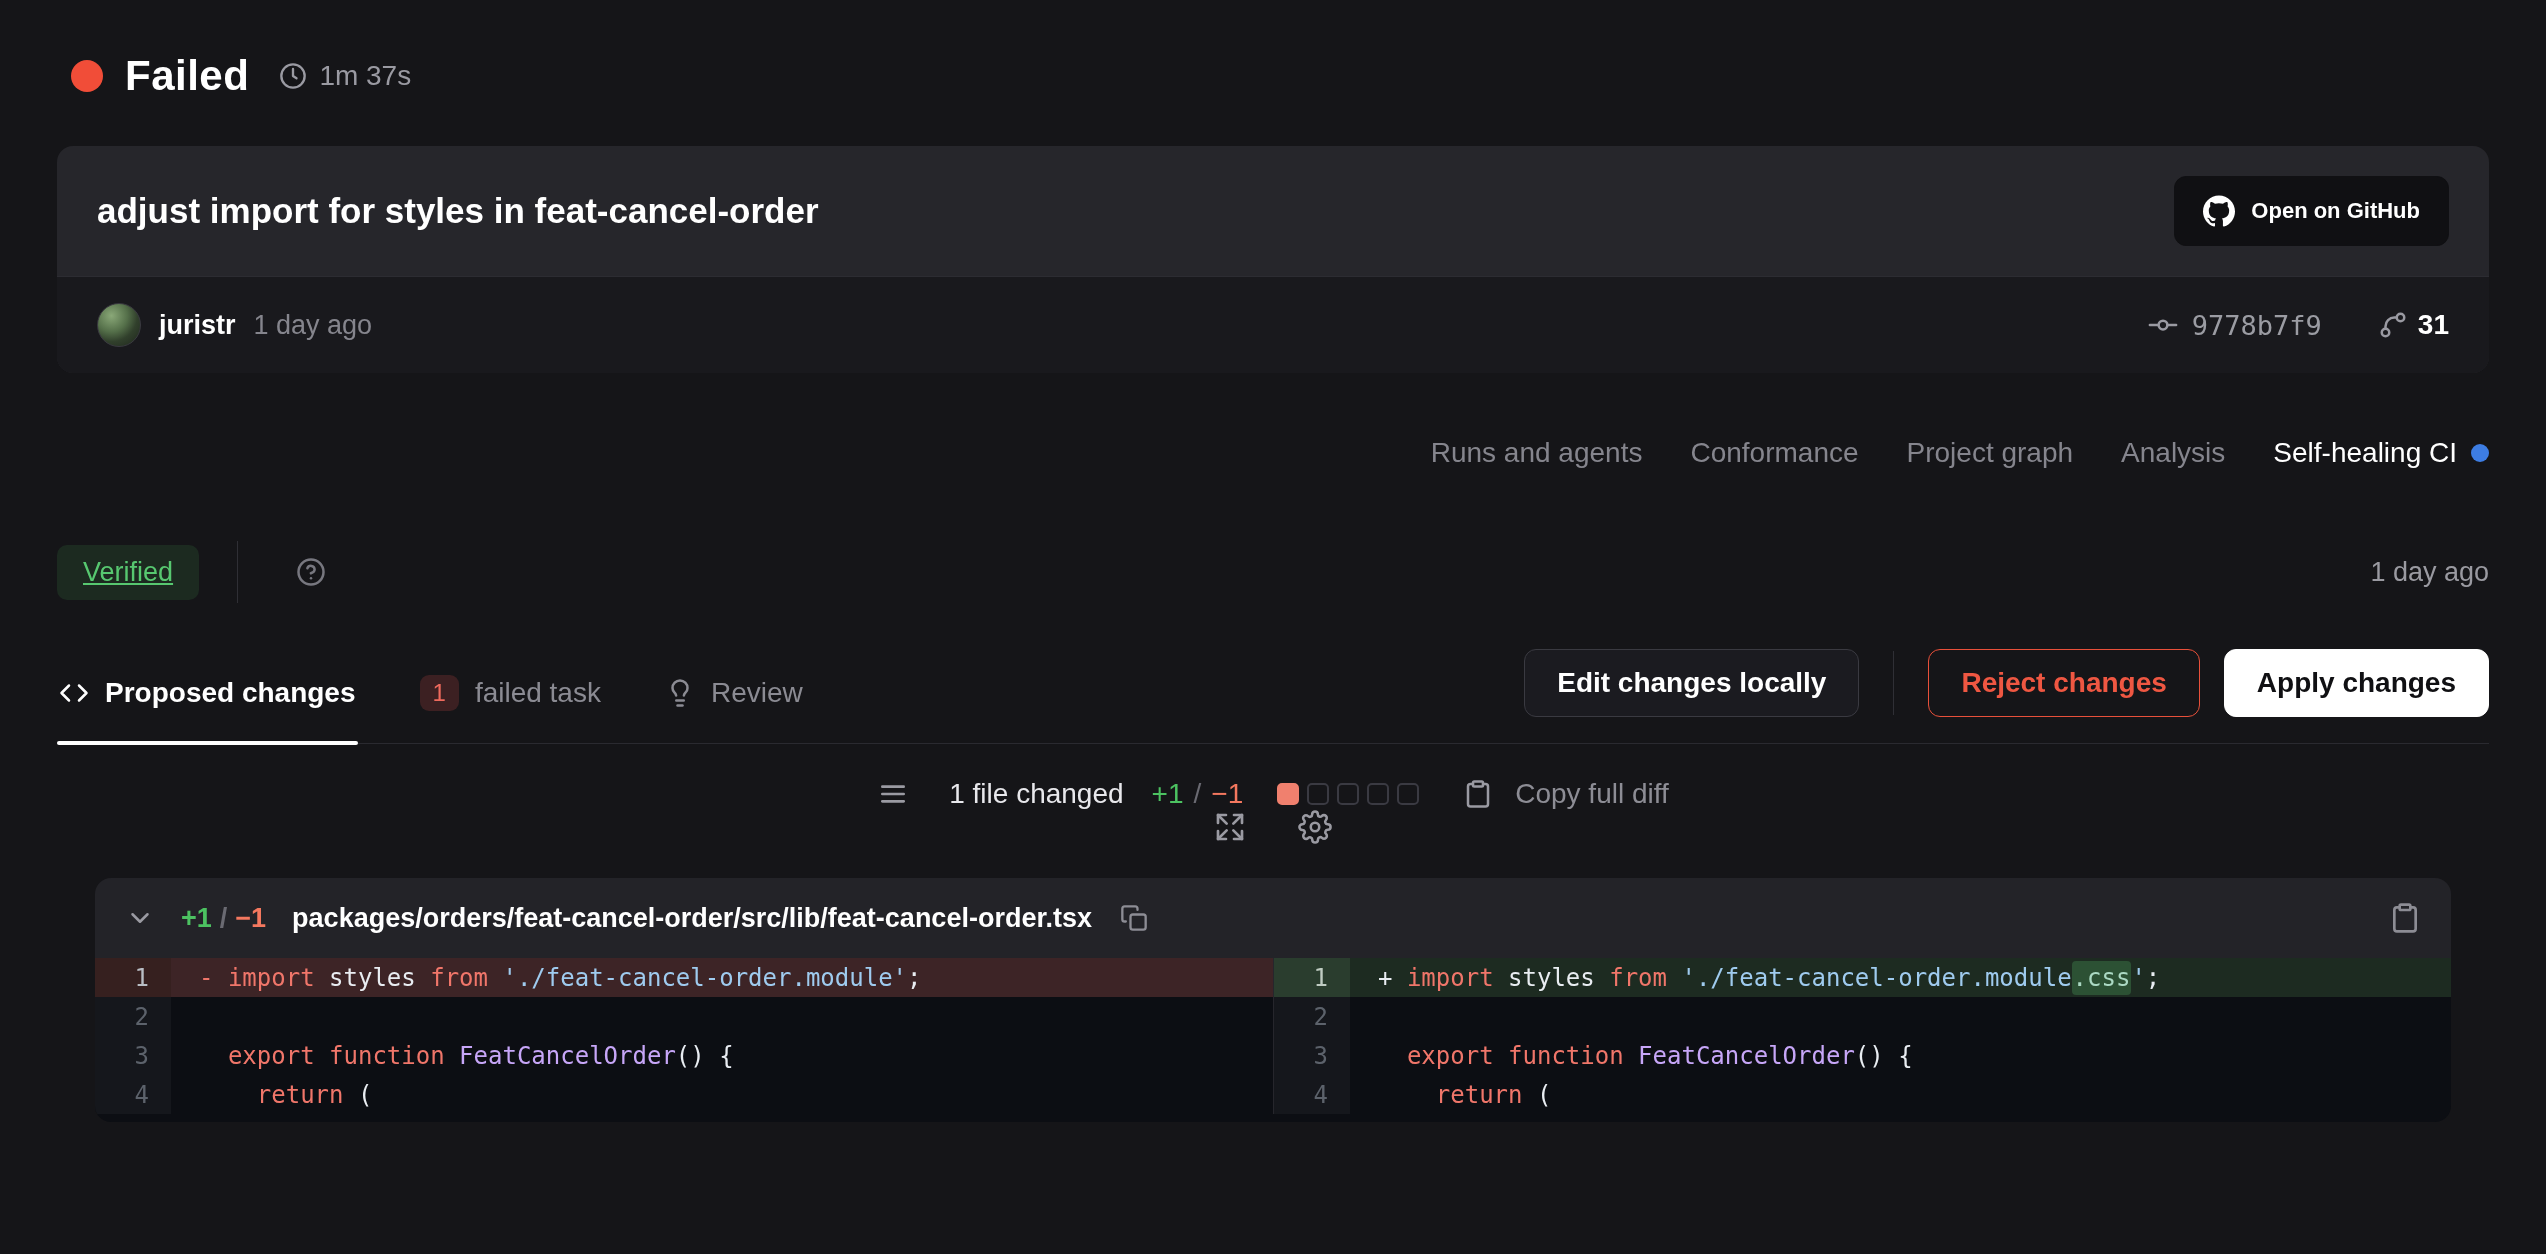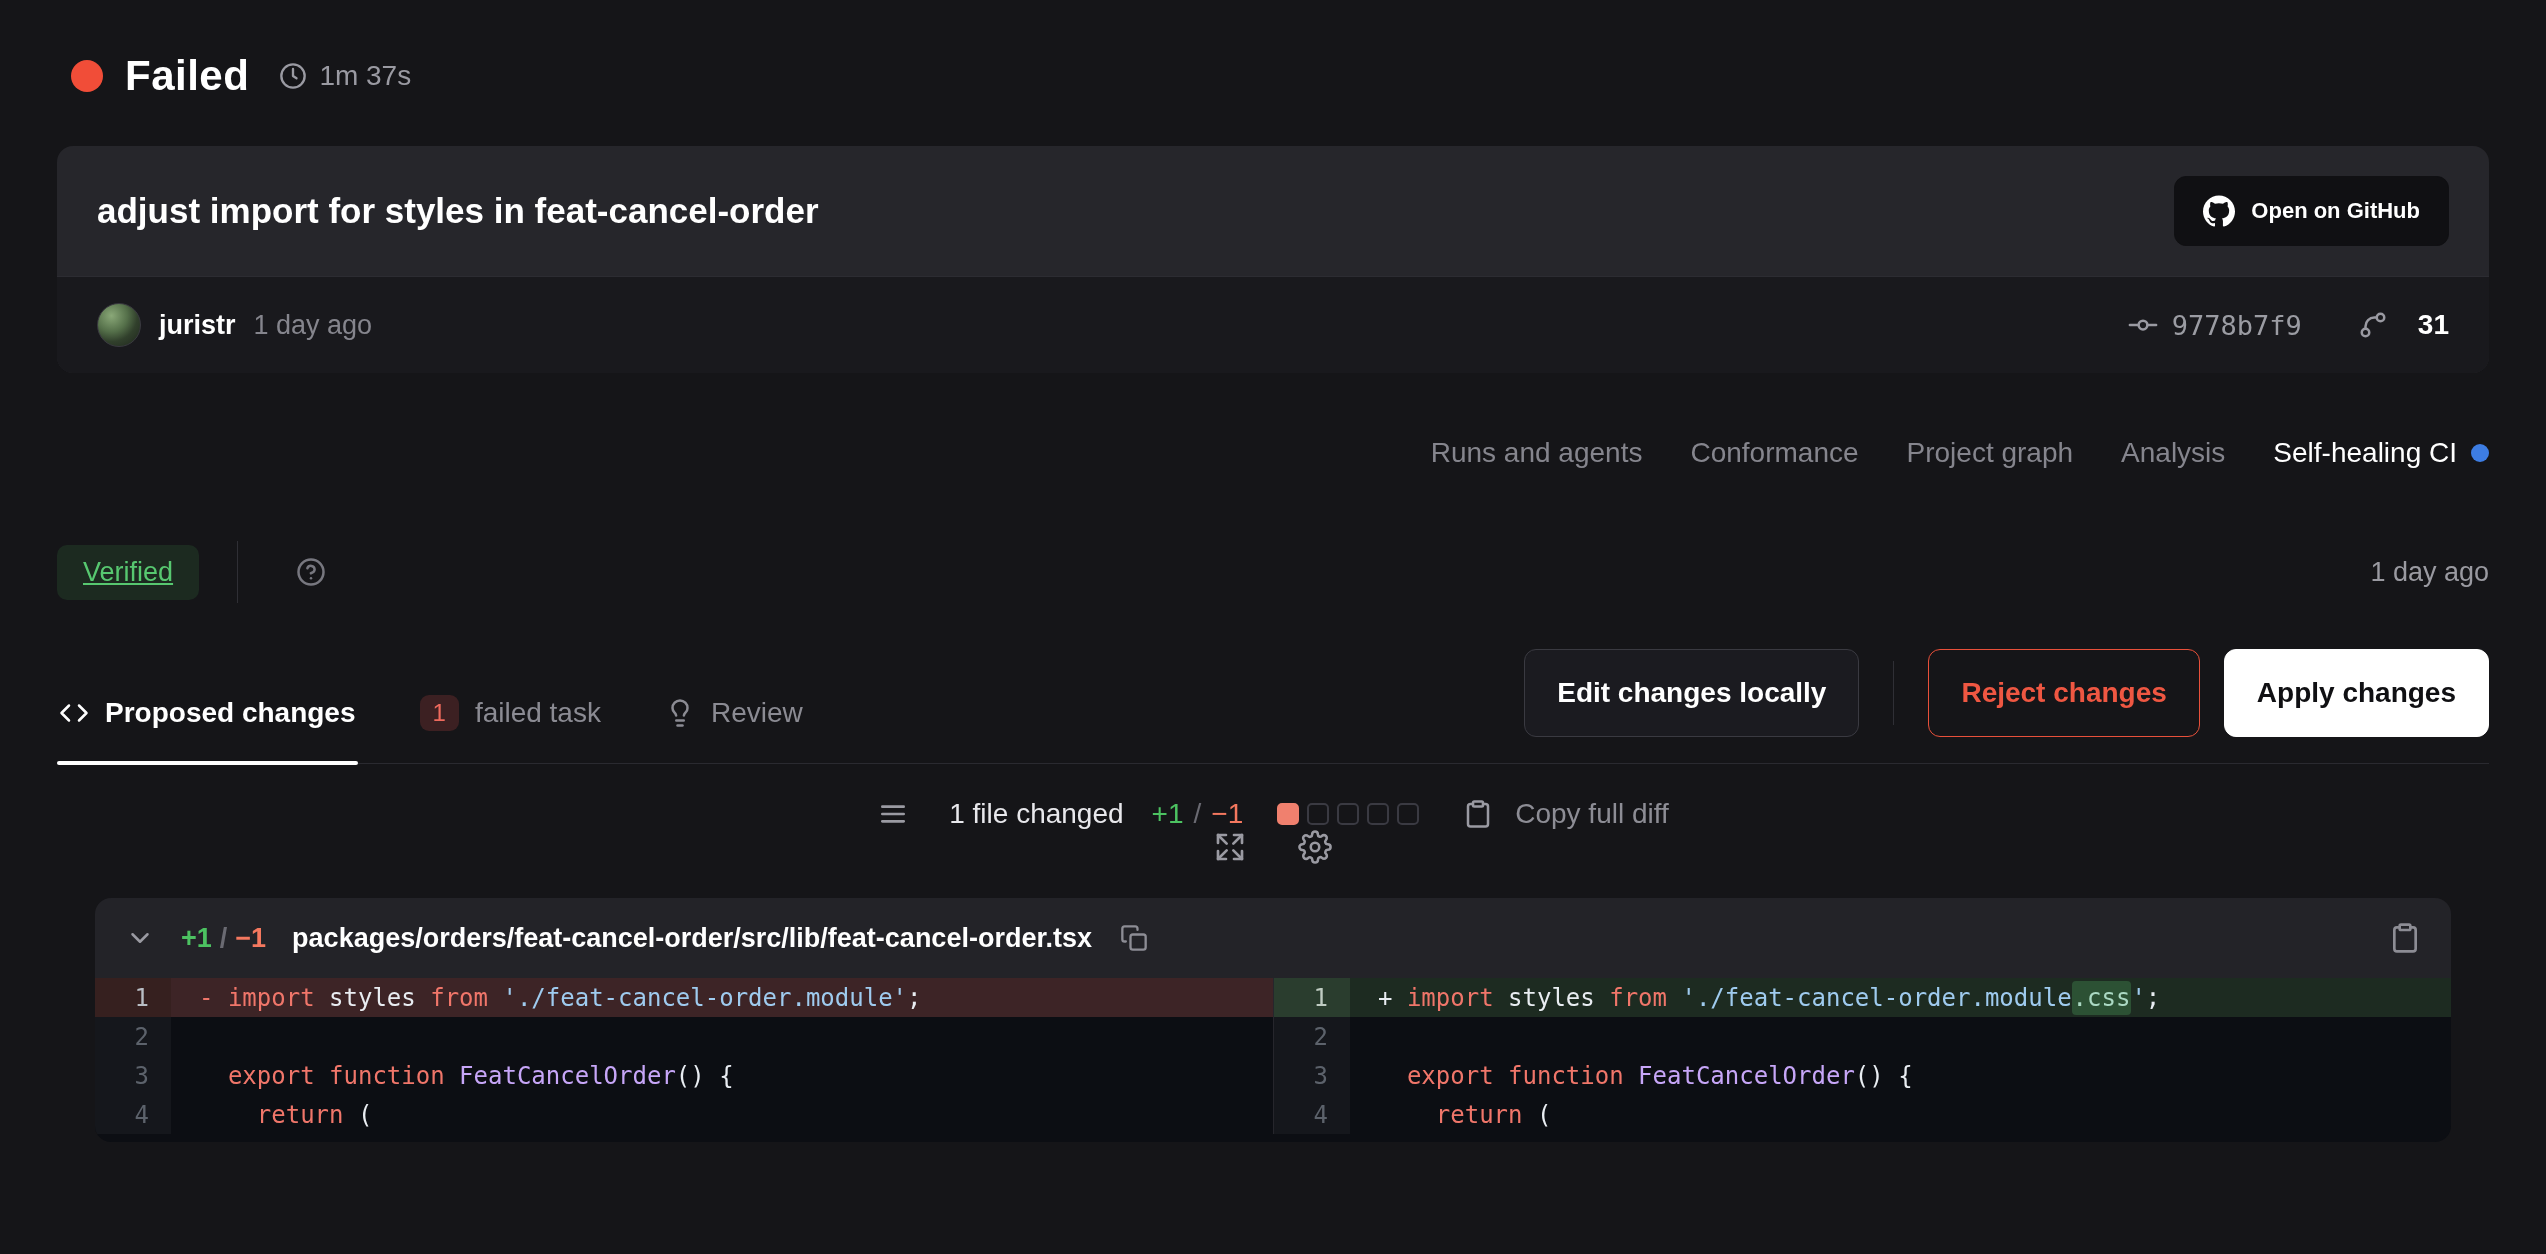--- a/index.html
+++ b/index.html
@@ -23,21 +23,21 @@
   .github-btn .icon { color:#fff; }
   .github-btn span { color:#fff; font-size:22px; font-weight:600; }
   .commit-meta-row { display:flex; align-items:center; justify-content:space-between; background:#19191d; border-top:1px solid #2c2c32; padding:26px 40px; }
   .meta-left { display:flex; align-items:center; gap:18px; }
   .avatar { width:44px; height:44px; border-radius:50%; background:radial-gradient(circle at 32% 28%, #8aa878 0%, #55704a 38%, #31402c 62%, #1d241b 100%); border:1px solid #3a3a40; }
   .author-name { font-size:27px; font-weight:700; color:#fff; }
   .commit-time { font-size:27px; color:#85858d; }
   .meta-right { display:flex; align-items:center; gap:56px; }
   .hash-wrap { display:flex; align-items:center; gap:14px; color:#9b9ca3; cursor:pointer; }
   .hash { font-family:"DejaVu Sans Mono", monospace; font-size:27px; color:#9b9ca3; }
-  .branch-wrap { display:flex; align-items:center; gap:30px; color:#9b9ca3; }
+  .branch-wrap { display:flex; align-items:center; gap:10px; color:#9b9ca3; }
   .branch-count { font-size:28px; color:#fff; font-weight:600; }
 
   
   .nav-row { display:flex; justify-content:flex-end; align-items:center; gap:48px; margin-top:64px; }
   .nav-link { font-size:28px; color:#85858d; cursor:pointer; }
   .nav-link.active { color:#fff; display:flex; align-items:center; gap:14px; }
   .nav-dot { width:18px; height:18px; border-radius:50%; background:#3d7de3; }
 
   
   .review-header { display:flex; align-items:center; margin-top:72px; }
@@ -49,21 +49,21 @@
 
   
   .tabs-bar { display:flex; justify-content:space-between; align-items:flex-end; border-bottom:1px solid #2a2a30; margin-top:46px; }
   .tabs { display:flex; gap:60px; }
   .tab { display:flex; align-items:center; gap:16px; font-size:28px; color:#8b8b93; padding:16px 2px 32px 2px; position:relative; cursor:pointer; }
   .tab.active { color:#fff; font-weight:600; }
   .tab.active::after { content:""; position:absolute; left:0; right:0; bottom:-2px; height:4px; background:#fff; border-radius:2px; }
   .tab .icon { color:inherit; }
   .tab-badge { background:#3c2022; color:#ef6a5d; font-size:24px; padding:4px 13px; border-radius:9px; }
   .actions { display:flex; align-items:center; gap:24px; padding-bottom:26px; }
-  .btn { font-size:28px; font-weight:600; border-radius:12px; height:88px; display:flex; align-items:center; padding:0 32px; cursor:pointer; background:transparent; }
+  .btn { font-size:28px; font-weight:600; border-radius:12px; height:68px; display:flex; align-items:center; padding:0 32px; cursor:pointer; background:transparent; }
   .btn-edit { color:#fff; border:1px solid #3a3a41; background:#1b1b20; }
   .btn-sep { width:1px; height:64px; background:#2f2f35; margin:0 10px; }
   .btn-reject { color:#ef5742; border:1.5px solid #e8503a; }
   .btn-apply { color:#101013; background:#fff; border:1px solid #fff; font-weight:700;text-align:center; }
 
   
   .diff-toolbar { display:flex; align-items:center; justify-content:space-between; margin:34px 0 34px 0;flex-direction:column; }
   .dt-left { display:flex; align-items:center; gap:28px; }
   .dt-files { font-size:28px; color:#e8e8ec; margin-left:12px; }
   .dt-stats { display:flex; align-items:center; gap:10px; font-size:28px; }

